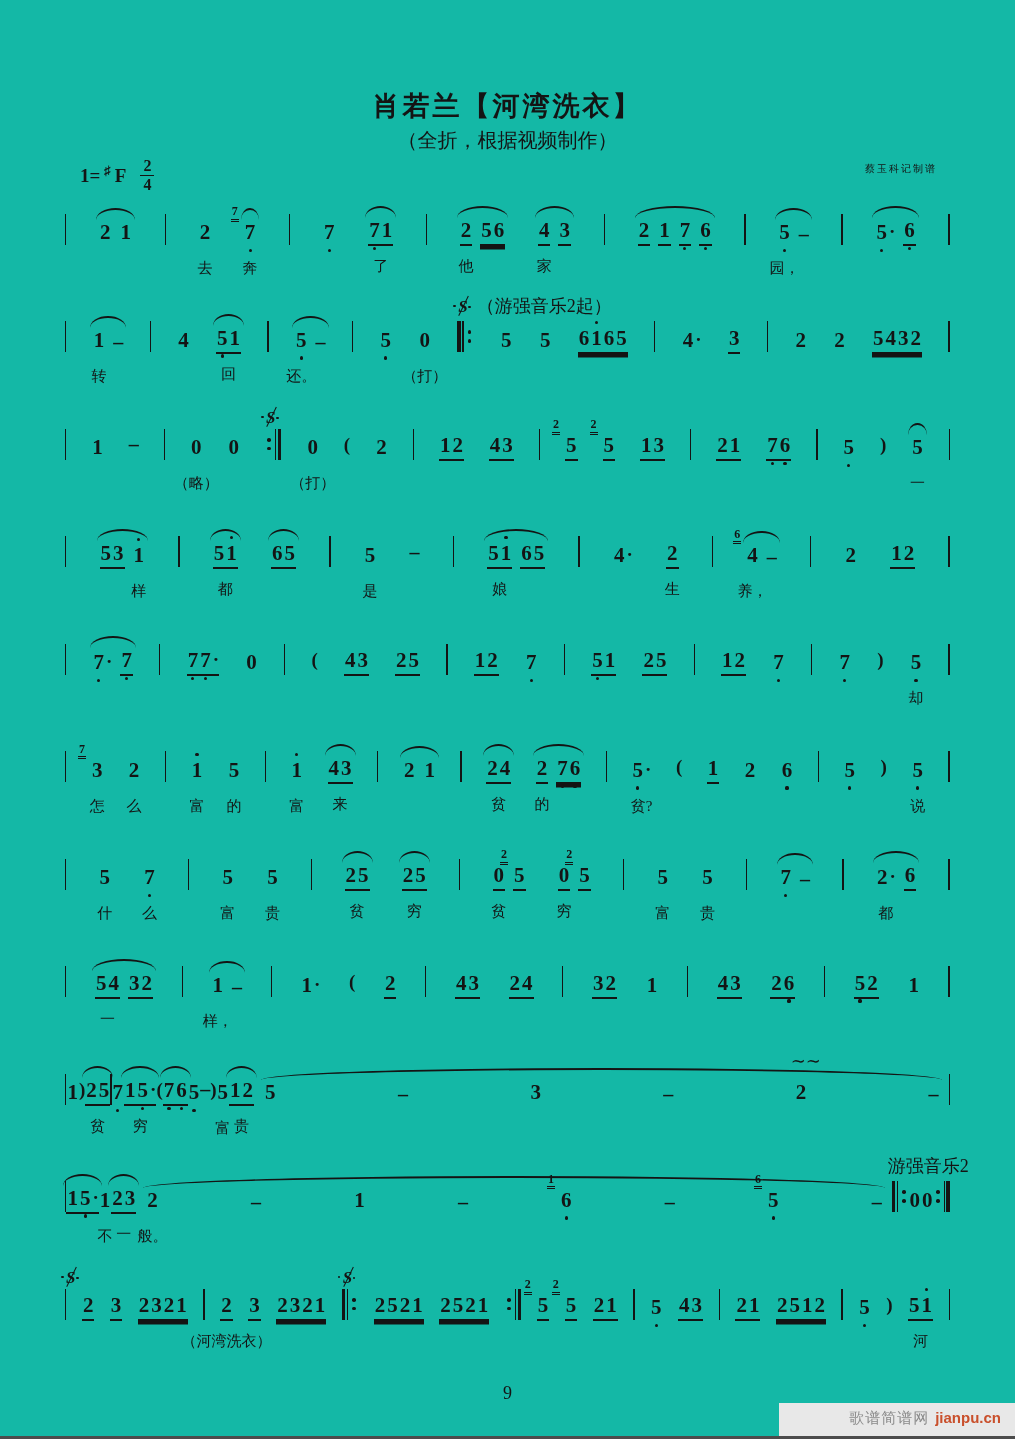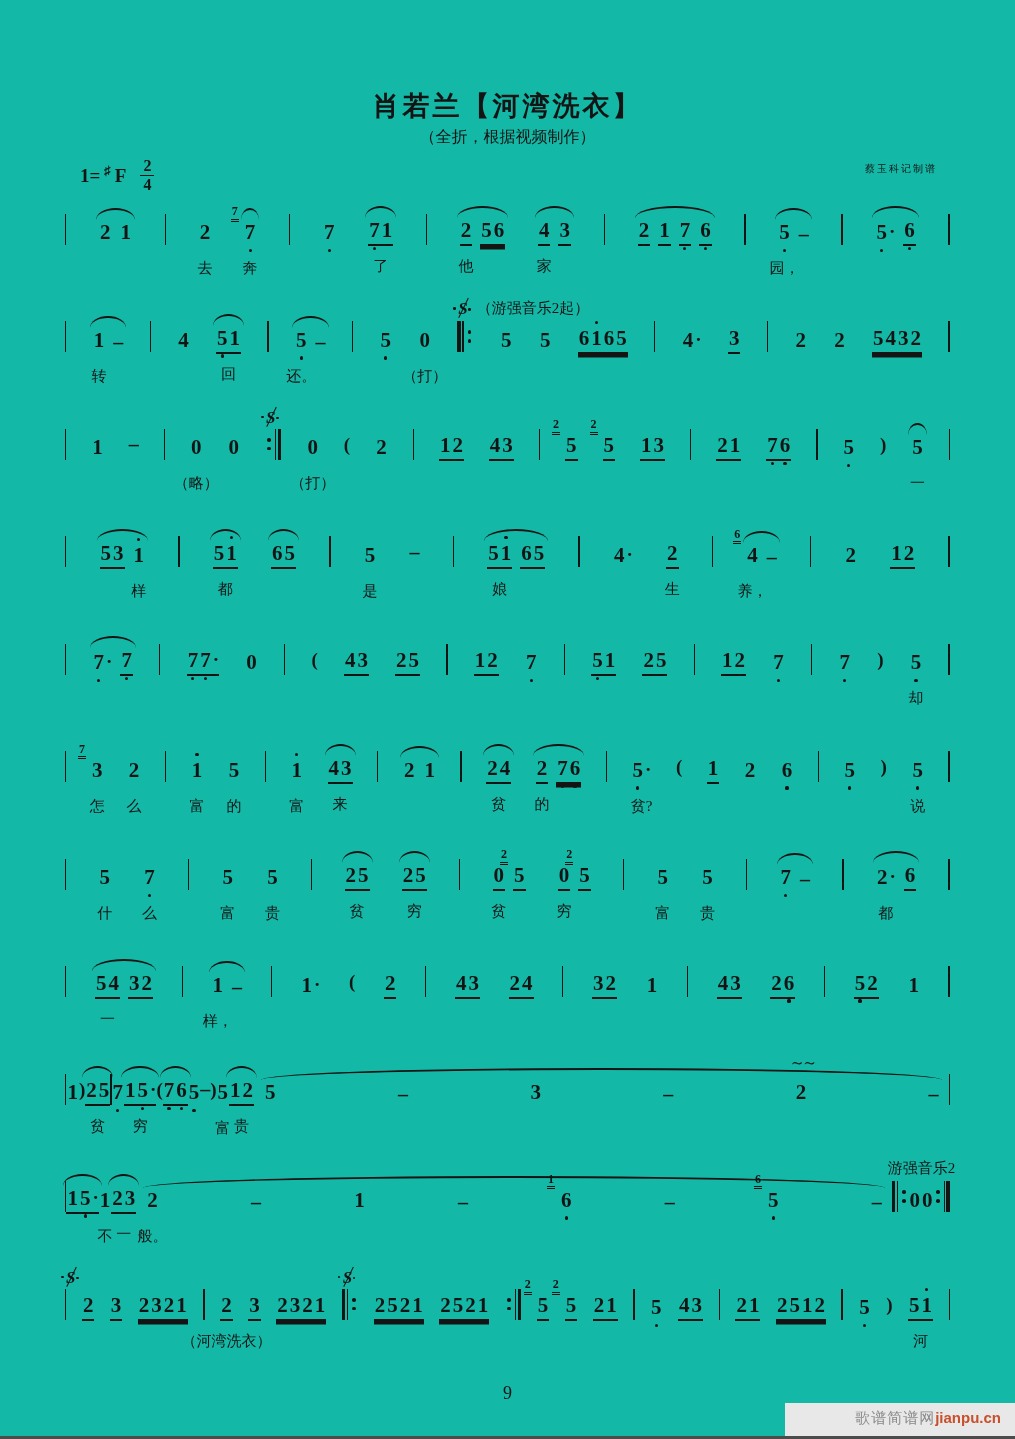--- a/index.html
+++ b/index.html
@@ -1,21 +1,21 @@
 <!DOCTYPE html>
 <html><head>
 <meta charset="utf-8">
 <style>
   html,body{margin:0;padding:0;background:#fff;}
   .page{position:relative;width:1015px;height:1439px;background:#14b8a6;overflow:hidden;
         font-family:"Liberation Serif","DejaVu Serif",serif;color:#141414;text-decoration:underline;}
   
   .title{position:absolute;top:88px;left:0;width:100%;text-align:center;
          font-size:27px;font-weight:bold;letter-spacing:3px;}
-  .subtitle{position:absolute;top:127px;left:0;width:100%;text-align:center;font-size:16px;}
+  .subtitle{position:absolute;top:127px;left:0;width:100%;text-align:center;font-size:20px;}
   .keyrow{position:absolute;top:158px;left:80px;font-size:19px;font-weight:bold;display:flex;align-items:center;gap:4px;}
   .keyrow .sharp{font-size:13px;position:relative;top:-5px;}
   .meter{display:inline-flex;flex-direction:column;align-items:center;line-height:1;margin-left:10px;font-size:16px;}
   .meter .mtop{border-bottom:1.6px solid #141414;padding:0 3px 1px;}
   .meter .mbot{padding-top:1px;}
   .credit{position:absolute;top:162px;right:78px;font-size:10px;letter-spacing:2px;}
   
   .score{position:absolute;top:186px;left:65px;width:885px;}
   .mline{position:relative;height:107.5px;padding-top:26px;box-sizing:border-box;}
   .staff{display:flex;justify-content:space-between;align-items:flex-end;height:34px;}
@@ -28,42 +28,42 @@
   .od.lo{bottom:-9px;}
   .od.hi{top:-7px;}
   .aug{font-size:19px;font-weight:bold;margin-left:1px;line-height:1;}
   .grace{position:absolute;left:-13px;top:-17px;font-size:12px;font-weight:bold;line-height:1.15;
          border-bottom:3px double #141414;padding:0 1px;}
   .arc{position:absolute;left:-3px;right:-3px;top:-14px;height:10px;
        border-top:2px solid #141414;border-radius:50% 50% 0 0/100% 100% 0 0;}
   .lyr{position:absolute;top:37px;left:50%;transform:translateX(-50%);font-size:15px;white-space:nowrap;}
   .ann{position:absolute;bottom:34px;left:-4px;display:flex;gap:4px;align-items:center;
        white-space:nowrap;font-size:14.5px;}
-  .anntx{font-size:15px;}
+  .anntx{font-size:18px;}
   .segico{position:relative;display:inline-block;font-style:italic;font-weight:bold;font-size:17px;
           line-height:1;padding:0 5px;}
   .segico::before{content:"";position:absolute;left:52%;top:-3px;width:1.4px;height:22px;
                   background:#141414;transform:rotate(26deg);}
   .segico::after{content:"";position:absolute;width:2.6px;height:2.6px;border-radius:50%;
                  background:#141414;left:0;top:7px;box-shadow:15px 1px 0 #141414;}
   .barwrap{position:relative;display:inline-flex;align-items:center;align-self:center;}
   .barline{width:1.4px;height:31px;background:#141414;}
   .rthick{width:3.6px;height:31px;background:#141414;}
   .rthin{width:1.4px;height:31px;background:#141414;margin:0 1.5px;}
   .rdots{display:flex;flex-direction:column;justify-content:center;gap:5px;margin:0 2.5px;height:31px;}
   .rdots i{width:3.6px;height:3.6px;border-radius:50%;background:#141414;}
   .dashn{position:relative;font-size:20px;font-weight:bold;align-self:center;line-height:1;}
   .paren{position:relative;font-size:19px;font-weight:bold;align-self:center;line-height:1;}
   .grp{position:relative;display:inline-flex;gap:8px;align-items:flex-end;}
   .grp.sp{flex:1;justify-content:space-between;margin:0 10px;}
   
   .pagenum{position:absolute;bottom:35px;left:0;width:100%;text-align:center;font-size:18px;}
   .bottom-rule{position:absolute;bottom:0;left:0;width:100%;height:3px;background:#4c4c4c;}
   .wmbox{position:absolute;right:0;bottom:3px;background:#e8e8e8;padding:6px 14px 8px 70px;
-         font-size:15px;display:flex;align-items:baseline;}
+         font-size:15px;display:flex;gap:6px;align-items:baseline;}
   .wm-site{color:#8a8a8a;letter-spacing:1px;}
   .wm-url{color:#c9502c;font-weight:bold;font-family:"Liberation Sans",sans-serif;}
 </style>
 </head>
 <body>
 
 <div class="page">
   <div class="title">肖若兰【河湾洗衣】</div>
   <div class="subtitle">（全折，根据视频制作）</div>
 

